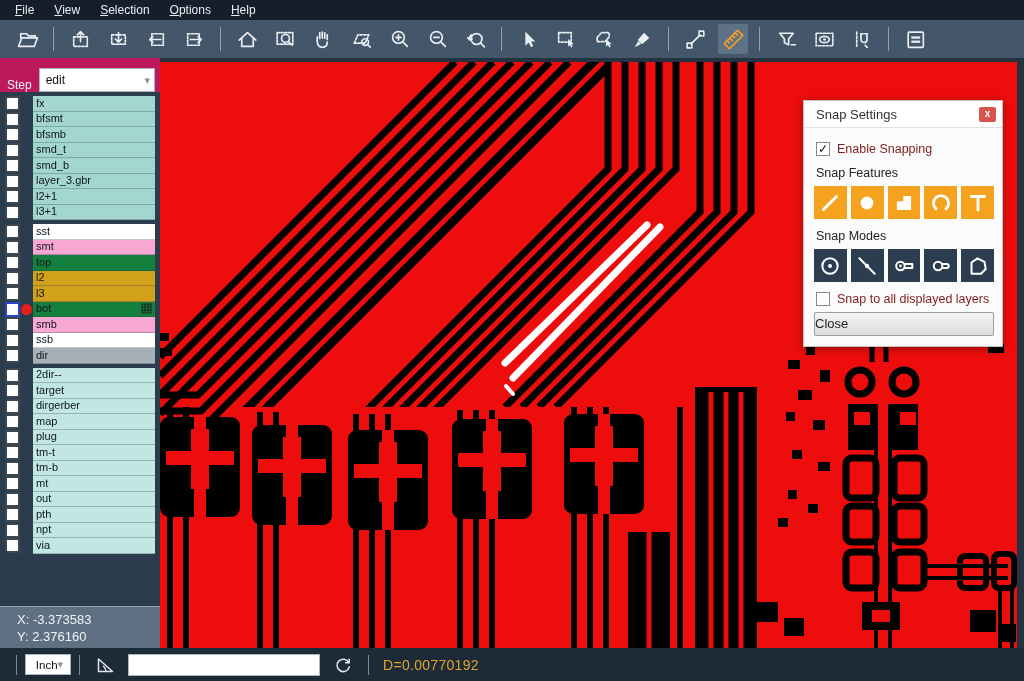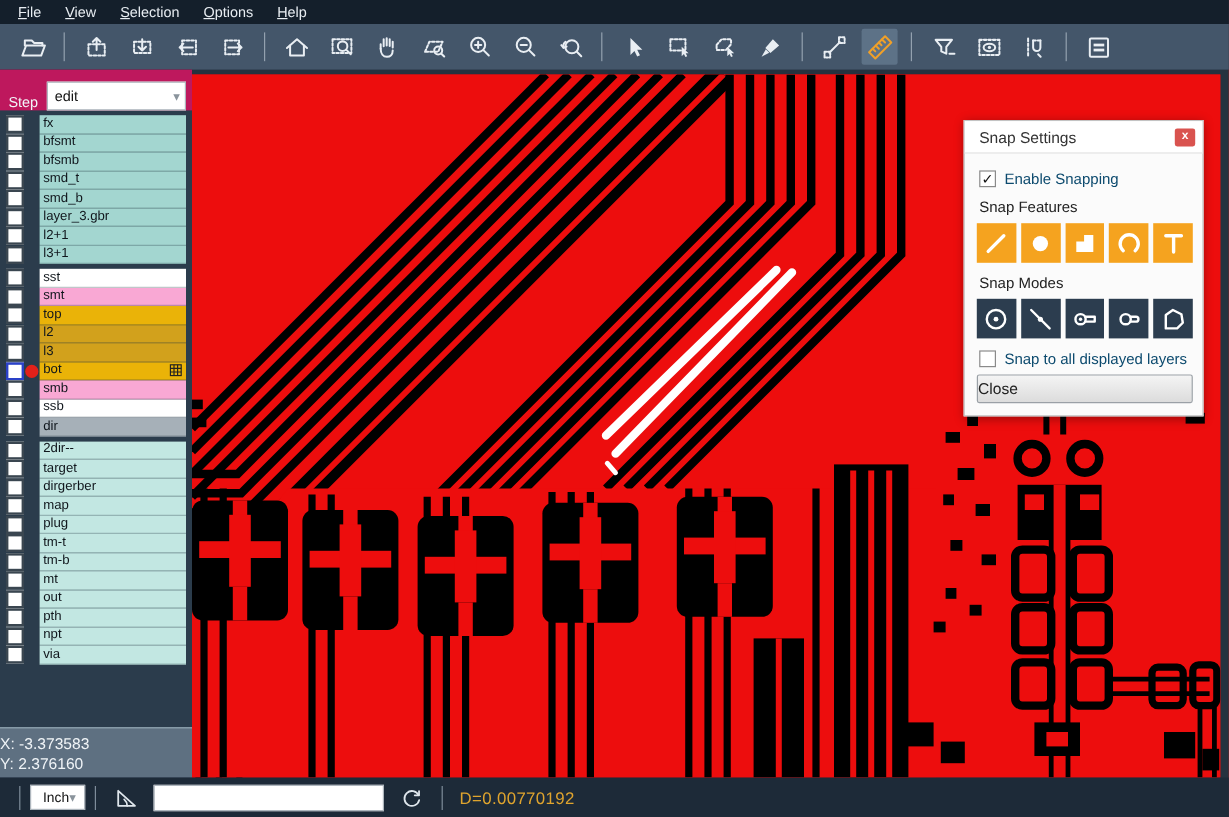--- a/index.html
+++ b/index.html
@@ -34,41 +34,41 @@
   .lrow{display:flex;height:15.5px;box-sizing:border-box;align-items:stretch}
   .cbc{width:24px;display:flex;align-items:center;justify-content:center}
   .cb{width:11px;height:11px;background:#fff;border:2px solid #3a4650;box-sizing:content-box}
   .lrow.active .cb{border-color:#2a41c8}
   .gapc{width:9px;position:relative}
   .dot{position:absolute;width:11px;height:11px;border-radius:50%;background:#e32119;left:-3px;top:2px}
   .lbl{flex:1;margin-right:5px;font-size:11px;line-height:15px;padding:0 3px;color:#10161c;
        display:flex;justify-content:space-between;align-items:center;border-bottom:1px solid rgba(30,50,60,.28);
        white-space:nowrap;overflow:hidden}
   .c-teal{background:#a3d6d0}.c-cyan{background:#c2e7e2}.c-green{background:#f9a8d4}
-  .c-amber{background:#eab308}.c-gold{background:#d2a11c}.c-gray{background:#a6b0b8}.c-white{background:#ffffff}
+  .c-amber{background:#15803d}.c-gold{background:#d2a11c}.c-gray{background:#a6b0b8}.c-white{background:#ffffff}
   .gridic{width:11px;height:11px;flex:none}
   .gridic *{stroke:#222;stroke-width:1;fill:none}
   .coords{position:absolute;left:0;bottom:0;width:160px;height:42px;background:#5e7081;
-          border-top:1px solid #93a7b3;color:#f0f4f7;font-size:13px;padding:4px 0 0 0;box-sizing:border-box;line-height:17px}
+          border-top:1px solid #93a7b3;color:#f0f4f7;font-size:13px;padding:4px 0 0 17px;box-sizing:border-box;line-height:17px}
   
   .canvas{position:absolute;left:160px;top:62px;width:857px;height:586px;background:#ed0d0d}
   .canvas svg{display:block;width:857px;height:586px}
   
   .dialog{position:absolute;left:803px;top:100px;width:200px;background:#fbfbfb;border:1px solid #c3c3c3;
           box-shadow:0 2px 8px rgba(0,0,0,.35);box-sizing:border-box}
   .dtitle{height:27px;background:#fff;border-bottom:1px solid #e2e2e2;display:flex;align-items:center;
           justify-content:space-between;padding:0 6px 0 12px;box-sizing:border-box}
   .dtitle span{font-size:13px;color:#333}
   .dclose{width:17px;height:15px;background:#d9534f;border-radius:2px;color:#fff;font-size:10px;font-weight:bold;
           display:flex;align-items:center;justify-content:center;line-height:1}
   .dbody{padding:10px 8px 10px 10px}
   .drow{display:flex;align-items:center;margin:4px 0 10px 2px}
   .dcheck{width:14px;height:14px;background:#fff;border:1px solid #8a8a8a;margin-right:7px;font-size:12px;
           color:#111;display:flex;align-items:center;justify-content:center;line-height:1;box-sizing:border-box}
-  .dlabel{font-size:12.5px;color:#0c4a6e}
+  .dlabel{font-size:12.5px;color:#7f1d1d}
   .dsection{font-size:12.5px;color:#222;margin:2px 0 6px 2px}
   .btnrow{display:flex;gap:4px;margin-bottom:10px}
   .fbtn{width:33px;height:33px;background:#f5a31f;display:flex;align-items:center;justify-content:center}
   .mbtn{width:33px;height:33px;background:#2c3d4f;display:flex;align-items:center;justify-content:center}
   .fbtn svg,.mbtn svg{width:26px;height:26px}
   .wic *{stroke:#fff;stroke-width:2.4;fill:none;stroke-linecap:round;stroke-linejoin:round}
   .wic .f{fill:#fff;stroke:none}
   .wic2 *{stroke:#fff;stroke-width:1.7;fill:none;stroke-linecap:round;stroke-linejoin:round}
   .wic2 .f{fill:#fff;stroke:none}
   .closebtn{display:block;width:100%;height:24px;background:linear-gradient(#f4f4f4,#dcdcdc);

